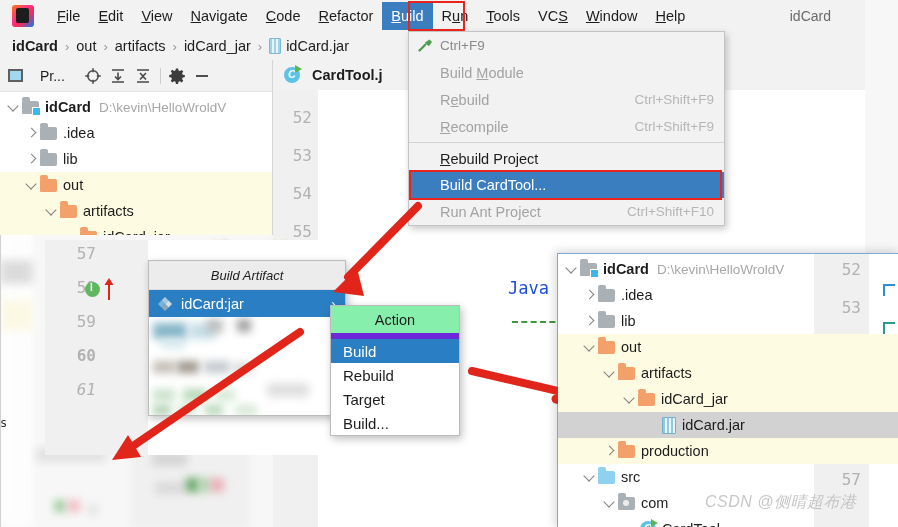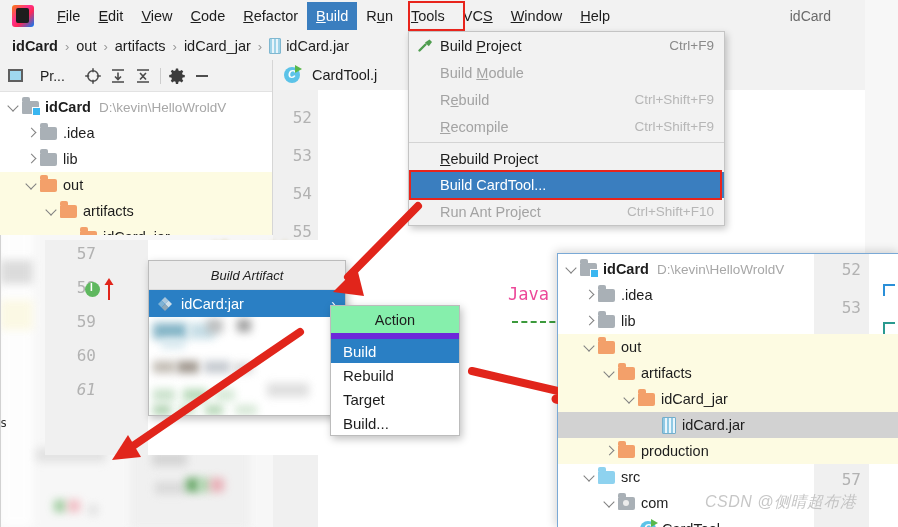--- a/index.html
+++ b/index.html
@@ -90,21 +90,21 @@
   .cls-ic:after{content:"";position:absolute;right:-2px;top:-2px;width:0;height:0;
       border-left:7px solid #59b84b;border-top:4px solid transparent;border-bottom:4px solid transparent;}
   .jarfile-ic{width:12px;height:15px;flex:none;margin-right:6px;
       background:repeating-linear-gradient(90deg,#8fc9e4 0 2px,#eaf6fc 2px 4px);
       border:1px solid #74aecb;border-radius:1px;}
 
   
   #editor-tabs{position:absolute;left:273px;top:60px;height:30px;width:592px;background:#f2f2f2;}
   #tab-cardtool{position:absolute;left:0;top:0;height:30px;padding:0 11px;display:flex;
                 align-items:center;background:#f2f2f2;border-bottom:3px solid #4083c9;}
-  #tab-cardtool .lbl{margin-left:6px;font-size:14.5px;}
+  #tab-cardtool .lbl{margin-left:6px;font-size:14.5px;font-weight:bold;}
   #editor-area{position:absolute;left:273px;top:90px;width:592px;height:437px;background:#fff;}
   #gutter{position:absolute;left:0;top:0;width:45px;height:437px;background:#f0f0f0;}
   .lnum{position:absolute;right:6px;color:#b2b2b2;font-size:16px;
         font-family:"DejaVu Sans Mono","Liberation Mono",monospace;}
   .codetxt{position:absolute;font-family:"DejaVu Sans Mono","Liberation Mono",monospace;font-size:16px;}
 
   
   #build-menu{position:absolute;left:408px;top:31px;width:315px;background:#f2f2f2;
               border:1px solid #c4c4c4;box-shadow:2px 3px 7px rgba(0,0,0,.22);}
   .bm-row{height:27px;display:flex;align-items:center;padding:0 10px 0 12px;font-size:14.5px;}
@@ -154,21 +154,21 @@
            font-family:"DejaVu Sans",sans-serif;white-space:nowrap;}
 
   #watermark{position:absolute;left:705px;top:492px;font-size:16px;color:#b9b9b9;
              opacity:.8;white-space:nowrap;letter-spacing:.5px;font-style:italic;}
 
   
   #left-edge-txt{position:absolute;left:0;top:416px;font-size:12px;color:#333;
                  font-family:"DejaVu Sans Mono",monospace;}
   #override-txt{position:absolute;left:210px;top:238px;font-size:16px;color:#b7a14a;
                 font-family:"DejaVu Sans Mono",monospace;filter:blur(2.2px);}
-  #java-txt{position:absolute;left:508px;top:284px;font-size:17px;color:#ec4899;
+  #java-txt{position:absolute;left:508px;top:278px;font-size:17px;color:#1d4ed8;
             font-family:"DejaVu Sans Mono",monospace;}
   #dash-line{position:absolute;left:512px;top:321px;width:62px;height:0;
              border-top:2px dashed #3c9a3c;}
 </style>
 </head>
 <body>
 
 <div id="bg-blur" class="abs">
   <div class="blurblock" style="left:0;top:0;width:33px;height:527px;background:#ffffff;"></div>
   <div class="blurblock" style="left:0;top:120px;width:33px;height:40px;background:#f7f5d8;"></div>
@@ -188,20 +188,21 @@
 
 <div id="left-edge-txt">s</div>
 
 <div id="ide-window">
 
   <div id="menubar">
     <div id="app-logo"></div>
     <div class="menu-item"><u>F</u>ile</div>
     <div class="menu-item"><u>E</u>dit</div>
     <div class="menu-item"><u>V</u>iew</div>
+    <div class="menu-item"><u>N</u>avigate</div>
     <div class="menu-item"><u>C</u>ode</div>
     <div class="menu-item"><u>R</u>efactor</div>
     <div class="menu-item" id="menu-build"><u>B</u>uild</div>
     <div class="menu-item">R<u>u</u>n</div>
     <div class="menu-item"><u>T</u>ools</div>
     <div class="menu-item">VC<u>S</u></div>
     <div class="menu-item"><u>W</u>indow</div>
     <div class="menu-item"><u>H</u>elp</div>
     <div id="menu-right-label">idCard</div>
   </div>
@@ -316,21 +317,20 @@
   </div>
 
   <div id="build-menu">
     <div class="bm-row">
       <span class="hammer">
         <svg class="ic" width="17" height="17" viewBox="0 0 17 17">
             <path d="M2.5 13.5l6-6" stroke="#4f9d4f" stroke-width="2.4" stroke-linecap="round"></path>
             <path d="M8 5.5l4.5-3 2.5 2.6-3.2 4.2z" fill="#4f9d4f"></path>
           </svg>
       </span>
-      <span class="lbl">Build <u>P</u>roject</span>
       <span class="key">Ctrl+F9</span>
     </div>
     <div class="bm-row disabled" style="padding-left:31px;">
       <span class="lbl">Build <u>M</u>odule</span>
       <span class="key"></span>
     </div>
     <div class="bm-row disabled" style="padding-left:31px;">
       <span class="lbl">R<u>e</u>build</span>
       <span class="key">Ctrl+Shift+F9</span>
     </div>
@@ -358,21 +358,21 @@
 <div id="menu-build-box"></div>
 
 <div id="bm-artifacts-box"></div>
 
 <div id="override-txt">@Override</div>
 
 <div class="abs" style="left:45px;top:240px;width:103px;height:215px;background:#f0f0f0;border-right:1px solid #dcdcdc;">
   <span class="lnum" style="right:52px;top:4px;">57</span>
   <span class="lnum" style="right:52px;top:38px;">58</span>
   <span class="lnum" style="right:52px;top:72px;">59</span>
-  <span class="lnum" style="right:52px;top:106px;">60</span>
+  <span class="lnum" style="right:52px;top:106px;font-weight:bold;">60</span>
   <span class="lnum" style="right:52px;top:140px;font-style:italic;">61</span>
   <span class="abs" style="left:40px;top:42px;width:15px;height:15px;border-radius:50%;background:#5fb85f;">
     <span style="position:absolute;left:5px;top:0px;font-size:10px;color:#fff;font-weight:bold;">I</span>
   </span>
   <svg class="abs" width="12" height="22" style="left:58px;top:38px;">
     <path d="M6 22 L6 4" stroke="#e1251b" stroke-width="2"></path>
     <path d="M6 0 L10.5 7 L1.5 7 Z" fill="#e1251b"></path>
   </svg>
 </div>
 

